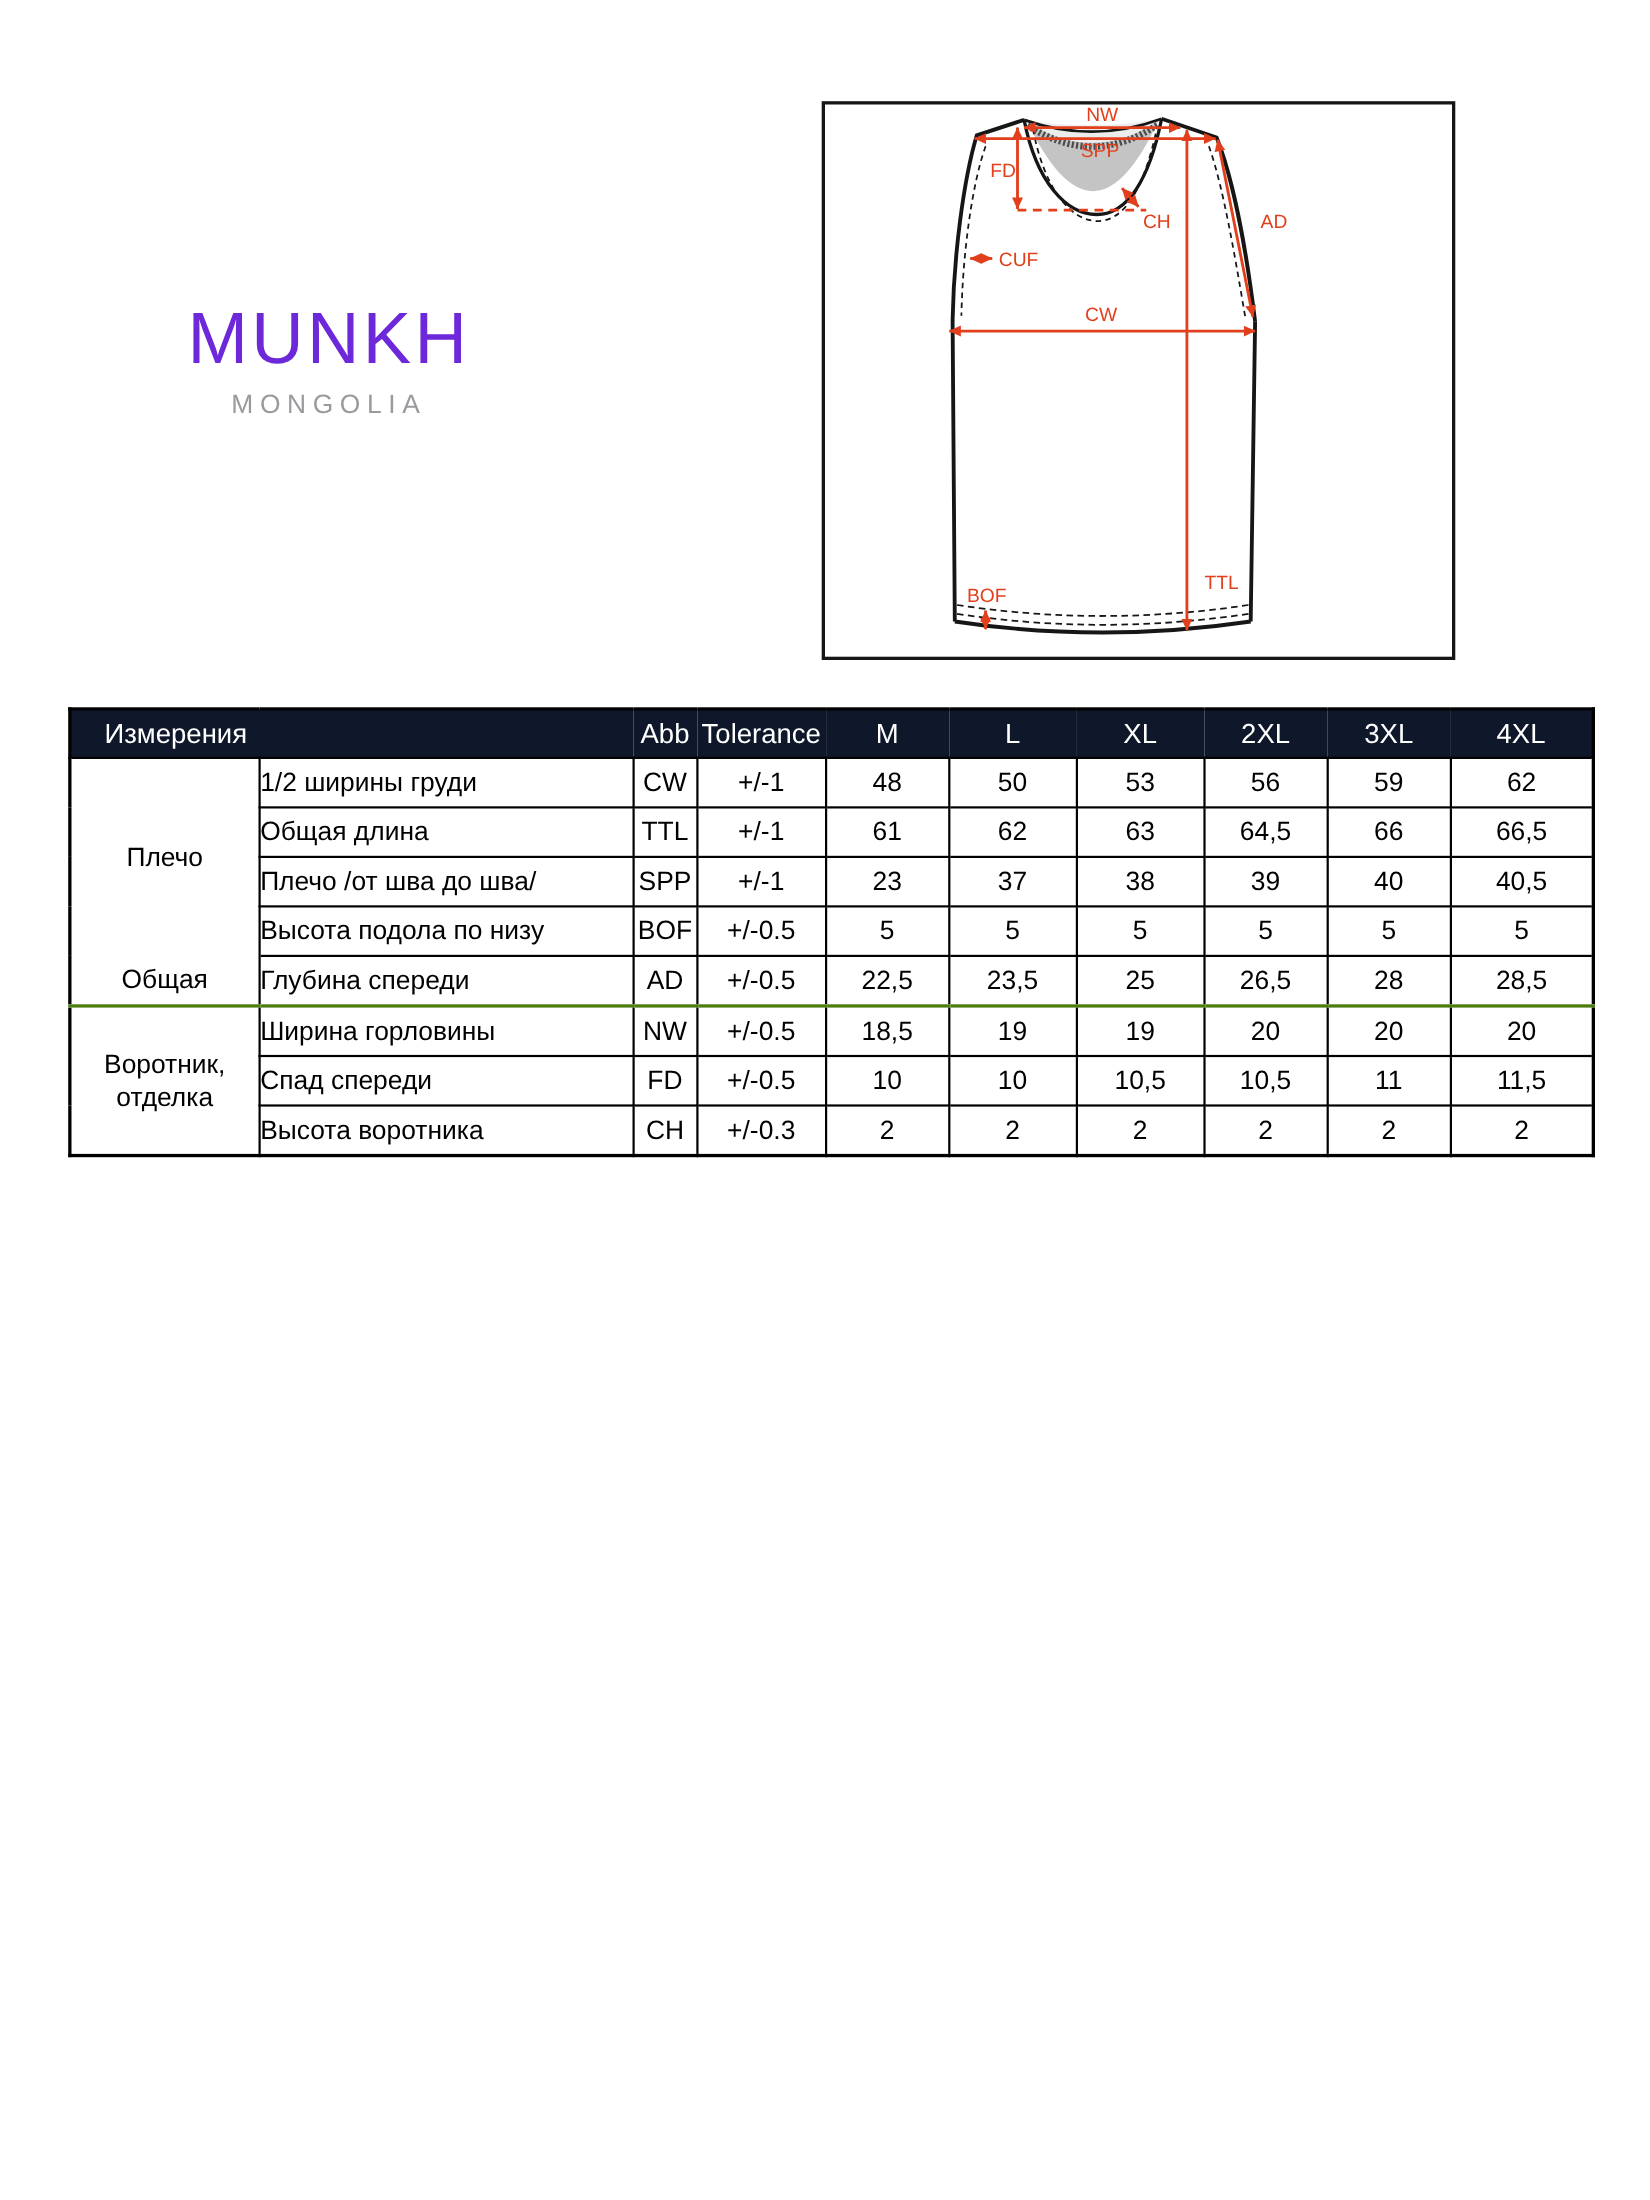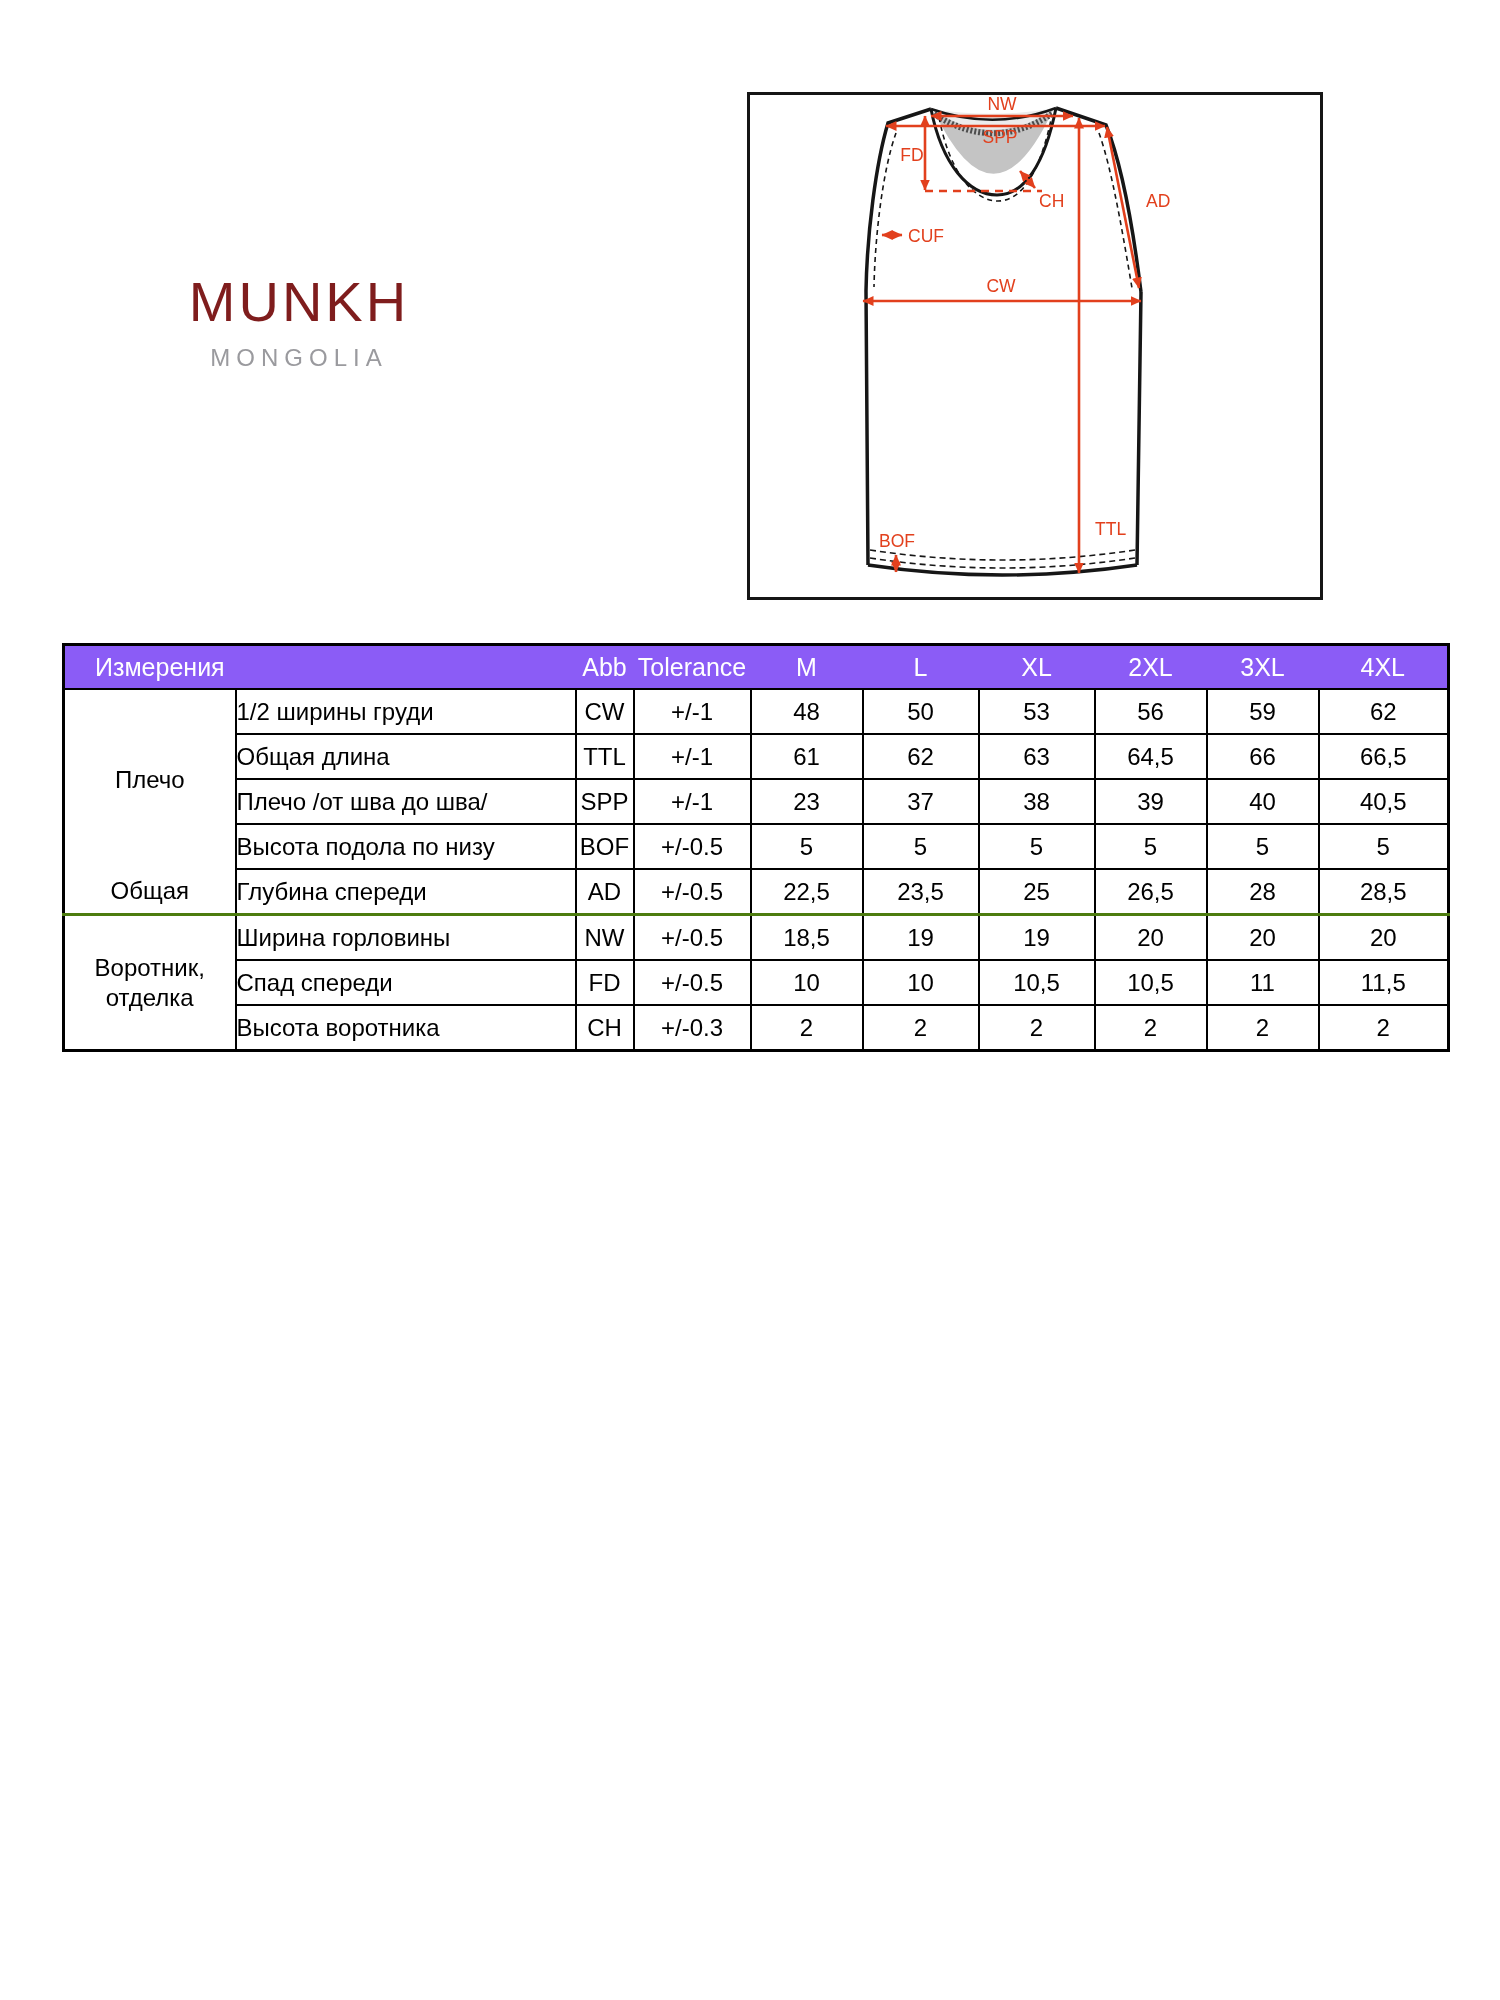--- a/index.html
+++ b/index.html
@@ -1,34 +1,34 @@
 <!DOCTYPE html>
 <html><head>
 <meta charset="utf-8">
 <style>
   html,body{margin:0;padding:0;background:#fff;}
   .page{position:relative;width:1500px;height:2000px;background:#ffffff;overflow:hidden;
         font-family:"Liberation Sans",sans-serif;}
 
   
   .logo{position:absolute;left:127px;top:274px;width:344px;text-align:center;}
-  .logo-main{font-size:56px;line-height:1;letter-spacing:3px;color:#7f1d1d;font-weight:400;}
+  .logo-main{font-size:66px;line-height:1;letter-spacing:3px;color:#6d28d9;font-weight:400;}
   .logo-sub{font-size:24px;letter-spacing:6px;margin-top:14px;color:#9a9a9e;}
 
   
   .frame{position:absolute;left:747px;top:92px;width:576px;height:508px;
          border:3px solid #161616;box-sizing:border-box;background:#fff;}
   .frame svg{display:block;width:100%;height:100%;}
   .anno-text{font-family:"Liberation Sans",sans-serif;font-size:17.5px;}
 
   
   .size-table{position:absolute;left:62px;top:643px;width:1385px;
               border-collapse:collapse;table-layout:fixed;
               border:3px solid #000;font-size:24px;color:#000;}
-  .size-table th{background:#8b5cf6;color:#fff;font-weight:400;font-size:25px;
+  .size-table th{background:#0f172a;color:#fff;font-weight:400;font-size:25px;
                  height:42px;border:0;text-align:center;padding:0;}
   .size-table th.th-left{text-align:left;padding-left:30px;}
   .size-table td{border:2px solid #000;text-align:center;height:43px;padding:0;
                  background:#fff;}
   .size-table td.name{text-align:left;padding-left:0;}
   .size-table tr.sep td{border-top:3px solid #4d7c0f;}
   .size-table td.no-bottom{border-bottom:0;}
   .size-table td.no-top{border-top:0;}
   .size-table td.group{line-height:1.25;}
 </style>

